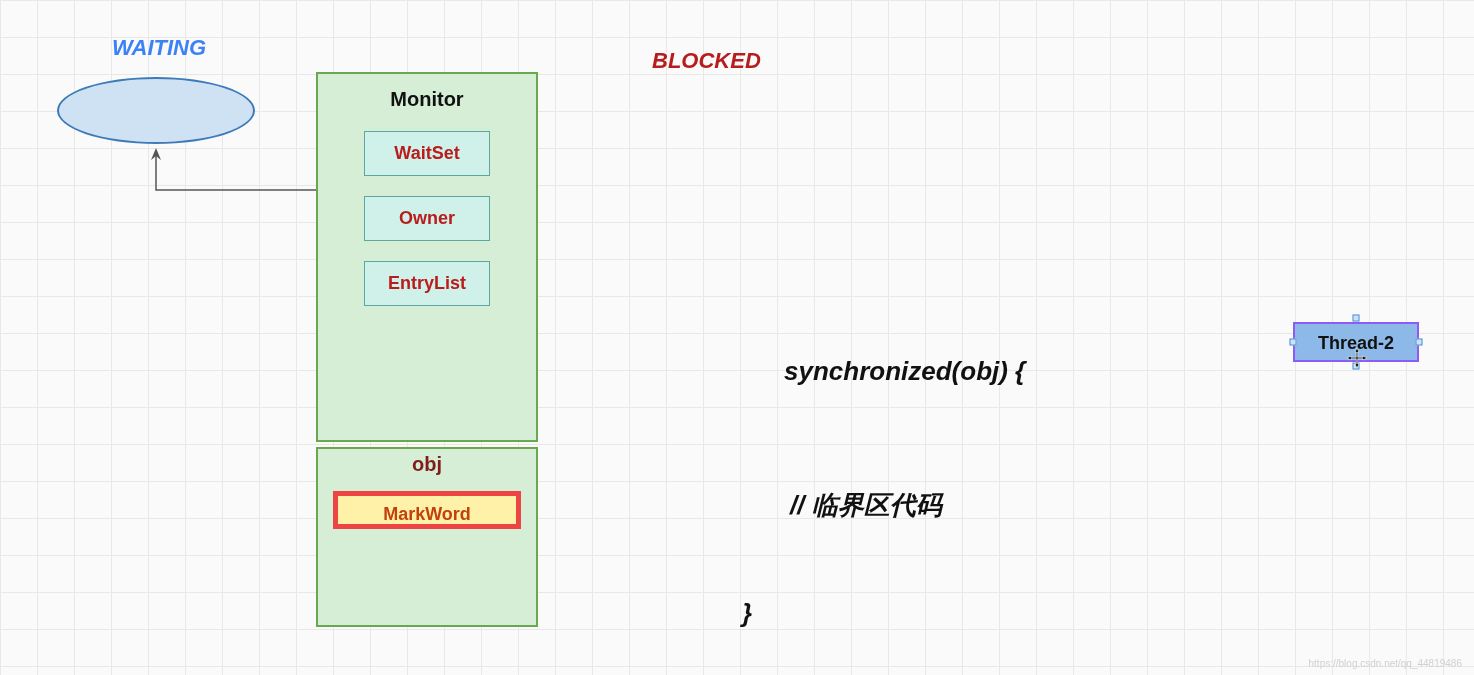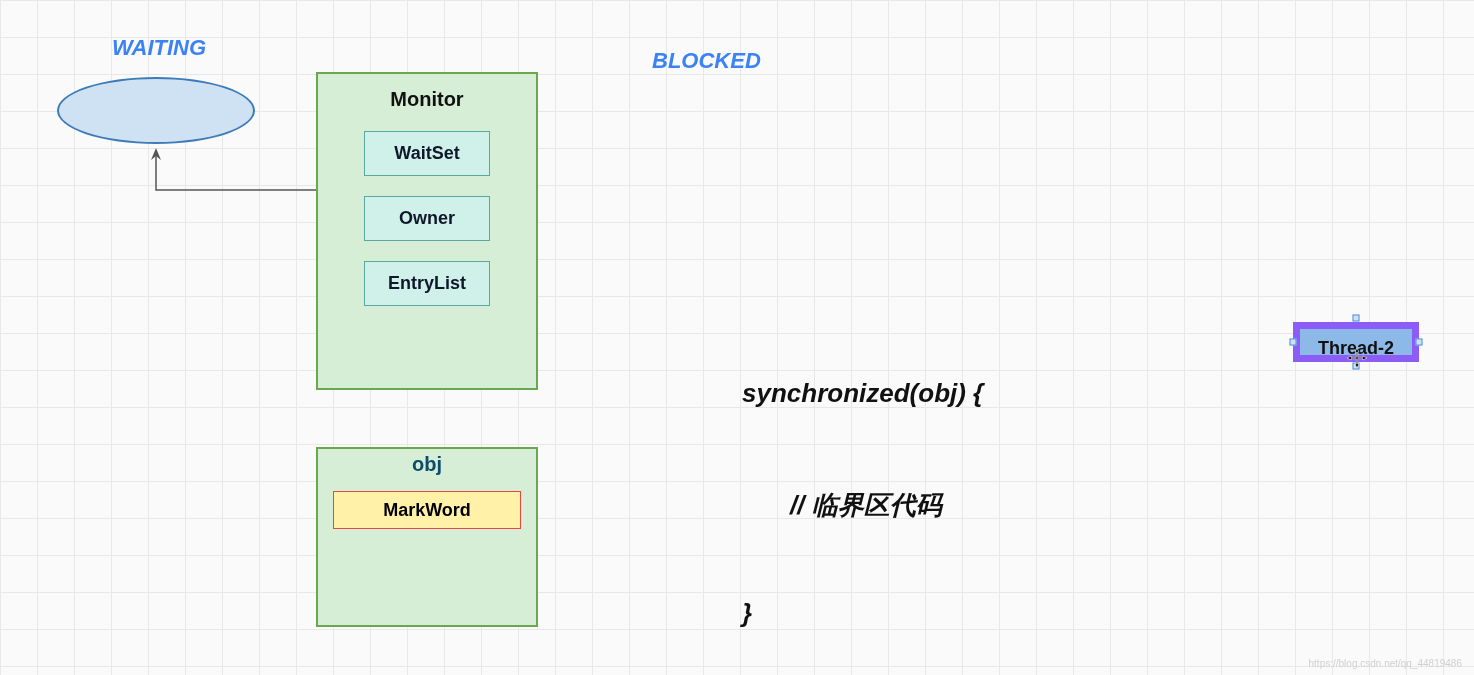--- a/index.html
+++ b/index.html
@@ -25,107 +25,107 @@
       font-style: italic;
       color: #3b82f6;
     }
     .label-blocked {
       position: absolute;
       left: 652px;
       top: 48px;
       font-size: 22px;
       font-weight: bold;
       font-style: italic;
-      color: #3b82f6;
+      color: #b91c1c;
     }
     .ellipse-waiting {
       position: absolute;
       left: 57px;
       top: 77px;
       width: 198px;
       height: 67px;
       background: #cfe2f3;
       border: 2px solid #3d7bb8;
       border-radius: 50%;
     }
     .monitor-box {
       position: absolute;
       left: 316px;
       top: 72px;
       width: 222px;
-      height: 318px;
+      height: 370px;
       background: #d5eed5;
       border: 2px solid #6aa84f;
       text-align: center;
     }
     .monitor-title {
       font-size: 20px;
       font-weight: bold;
       margin-top: 14px;
       color: #111;
     }
     .monitor-item {
       margin: 20px auto;
       width: 126px;
       height: 45px;
       line-height: 43px;
       background: #d0f0ea;
       border: 1px solid #5ba8a0;
       font-size: 18px;
       font-weight: bold;
-      color: #0f172a;
+      color: #b91c1c;
     }
     .monitor-item:first-of-type { margin-top: 55px; }
     .obj-box {
       position: absolute;
       left: 316px;
       top: 447px;
       width: 222px;
       height: 180px;
       background: #d5eed5;
       border: 2px solid #6aa84f;
       text-align: center;
     }
     .obj-title {
       font-size: 20px;
       font-weight: bold;
       margin-top: 4px;
-      color: #0c4a6e;
+      color: #7f1d1d;
     }
     .obj-item {
       margin: 15px auto 0 auto;
       width: 188px;
       height: 38px;
       line-height: 36px;
       background: #fff2a8;
-      border: 1px solid #ef4444;
+      border: 5px solid #ef4444;
       font-size: 18px;
       font-weight: bold;
-      color: #000000;
+      color: #c2410c;
     }
     .code-sync {
       position: absolute;
       left: 742px;
       font-size: 26px;
       font-weight: bold;
       font-style: italic;
       color: #111;
     }
-    .code-line1 { top: 378px; }
+    .code-line1 { top: 356px; padding-left: 42px; }
     .code-line2 { top: 488px; left: 790px; text-align: right; }
     .code-line3 { top: 598px; left: 742px; }
     .thread-box {
       position: absolute;
       left: 1293px;
       top: 322px;
       width: 126px;
       height: 40px;
       line-height: 38px;
       background: #8db9e8;
-      border: 7px solid #8b5cf6;
+      border: 2px solid #8b5cf6;
       text-align: center;
       font-size: 18px;
       font-weight: bold;
       color: #111;
     }
     .sel-dot {
       position: absolute;
       width: 7px;
       height: 7px;
       background: #cfe2f3;

